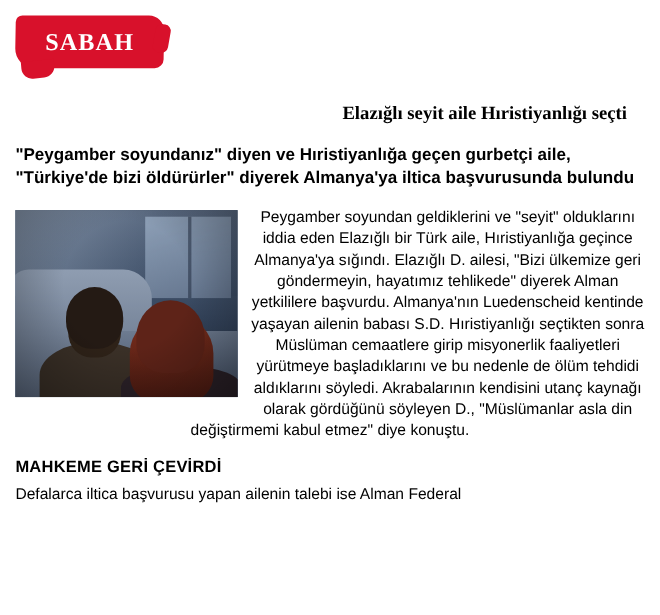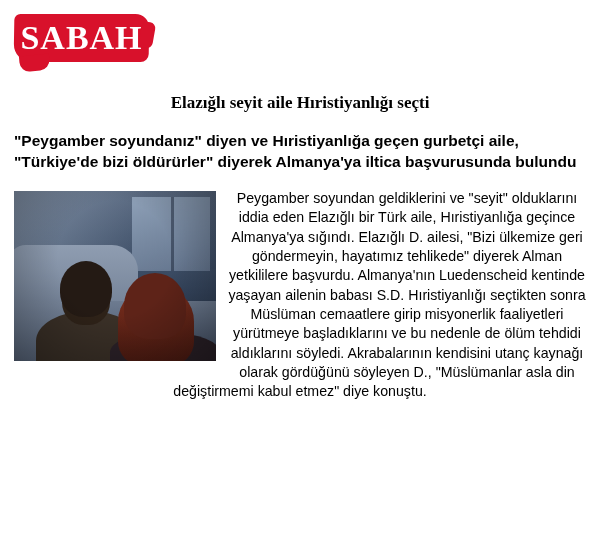--- a/index.html
+++ b/index.html
@@ -66,29 +66,29 @@
     left: 0;
     top: 0;
     width: 135px;
     height: 48px;
     display: flex;
     align-items: center;
     justify-content: center;
     color: #ffffff;
     font-family: "Liberation Serif", serif;
     font-weight: bold;
-    font-size: 34px;
+    font-size: 22px;
     letter-spacing: 1px;
     z-index: 2;
   }
 
   
   .headline {
     margin: 26px 30px 0 30px;
-    text-align: center;
+    text-align: right;
     font-family: "Liberation Serif", serif;
     font-weight: bold;
     font-size: 17px;
     line-height: 1.25;
   }
 
   .standfirst {
     margin: 18px 14px 0 14px;
     font-family: "Liberation Sans", sans-serif;
     font-weight: bold;
@@ -242,15 +242,17 @@
       <div class="ph-shoulder-left"></div>
       <div class="ph-head-left"></div>
       <div class="ph-shoulder-right"></div>
       <div class="ph-hair-right"></div>
       <div class="ph-head-right"></div>
       <div class="ph-vign"></div>
     </div>
     <p>Peygamber soyundan geldiklerini ve "seyit" olduklarını iddia eden Elazığlı bir Türk aile, Hıristiyanlığa geçince Almanya'ya sığındı. Elazığlı D. ailesi, "Bizi ülkemize geri göndermeyin, hayatımız tehlikede" diyerek Alman yetkililere başvurdu. Almanya'nın Luedenscheid kentinde yaşayan ailenin babası S.D. Hıristiyanlığı seçtikten sonra Müslüman cemaatlere girip misyonerlik faaliyetleri yürütmeye başladıklarını ve bu nedenle de ölüm tehdidi aldıklarını söyledi. Akrabalarının kendisini utanç kaynağı olarak gördüğünü söyleyen D., "Müslümanlar asla din değiştirmemi kabul etmez" diye konuştu.</p>
   </div>
 
-
+  <div class="subhead">MAHKEME GERİ ÇEVİRDİ</div>
+
+  <div class="tail">Defalarca iltica başvurusu yapan ailenin talebi ise Alman Federal</div>
 
 </div>
 
 </body></html>

